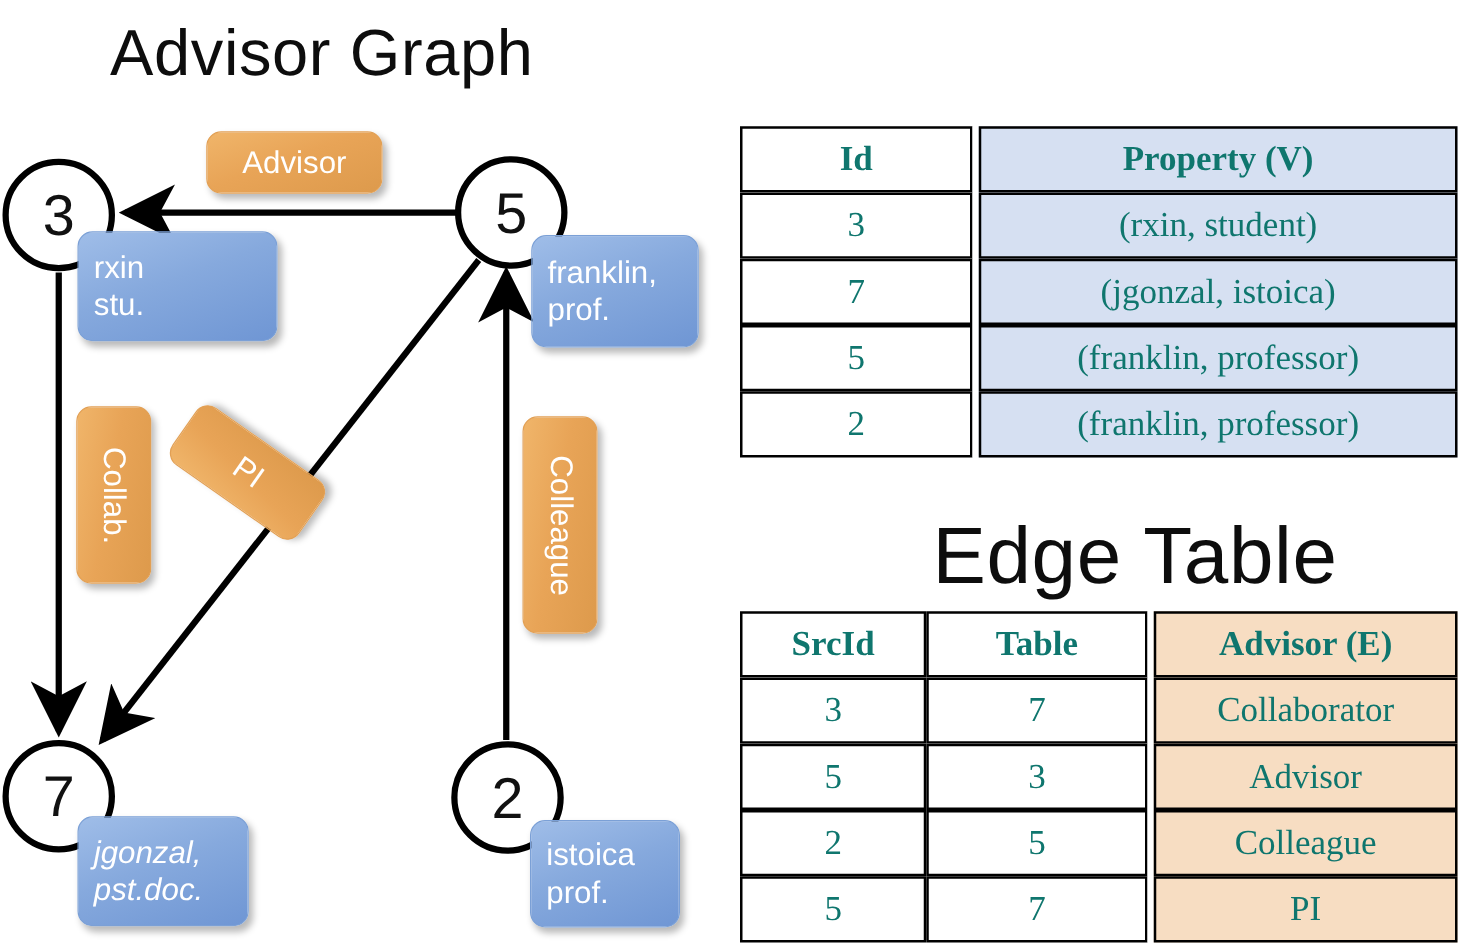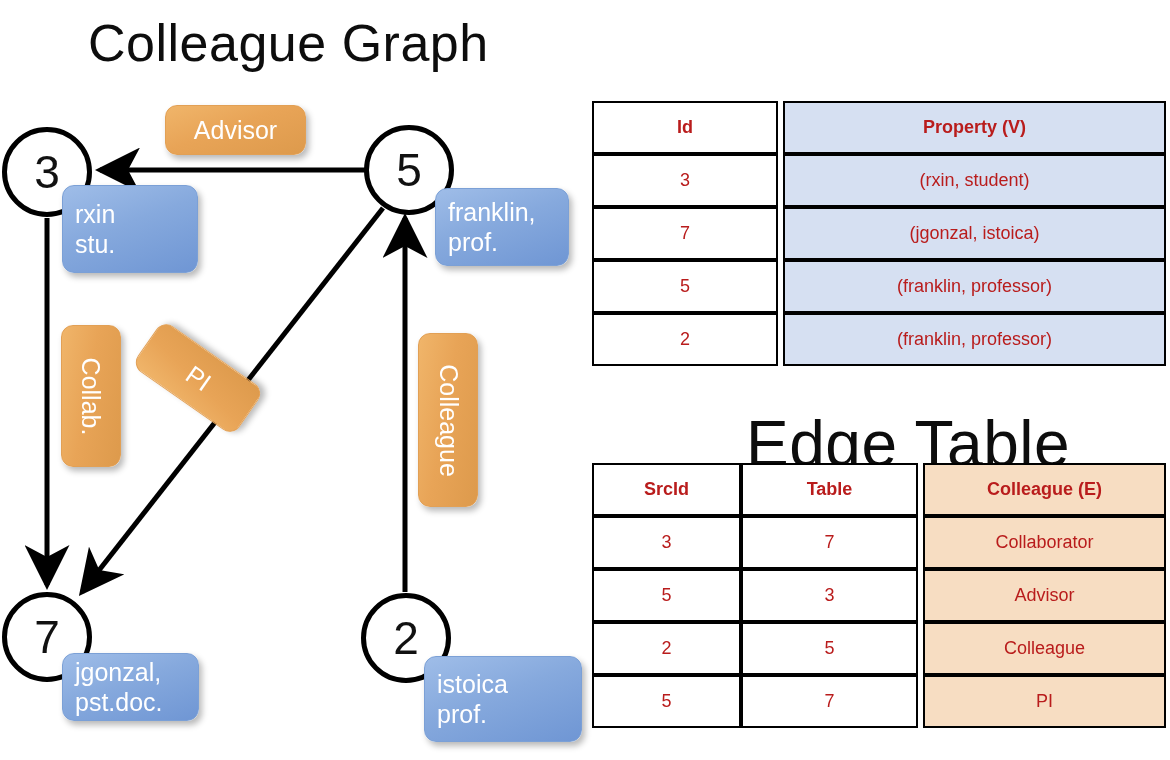--- a/index.html
+++ b/index.html
@@ -114,42 +114,42 @@
   
   .data-table {
     position: absolute;
     border-collapse: separate;
     border-spacing: 0;
     table-layout: fixed;
   }
   .data-table td {
     border: 2px solid #000000;
     text-align: center;
-    font-family: Liberation Sans, sans-serif;
-    font-size: 18px;
-    color: #b91c1c;
+    font-family: Liberation Serif, serif;
+    font-size: 28px;
+    color: #0f766e;
     padding: 0;
     height: 53px;
     background: #ffffff;
     box-sizing: border-box;
   }
   .data-table td.hdr { font-weight: bold; }
   .data-table td.blue-cell { background: #d6e0f2; margin-top: 48px; }
   .data-table td.orange-cell { background: #f7ddc2; }
   .data-table td.gap { border: none; width: 4px; background: #ffffff; }
 
   #vertex-table { left: 592px; top: 101px; }
-  #edge-table   { left: 592px; top: 463px; }
+  #edge-table   { left: 592px; top: 489px; }
 </style>
 </head>
 <body>
 
 <div id="page">
 
-  <div class="title" id="title-property-graph">Colleague Graph</div>
+  <div class="title" id="title-property-graph">Advisor Graph</div>
 
 
   <div class="title" id="title-edge-table">Edge Table</div>
 
   <div id="graph-canvas">
 
     <svg id="graph-svg" viewBox="0 0 585 760">
       <defs>
         <marker id="arrowhead" markerWidth="9" markerHeight="9" refX="8" refY="4.5" orient="auto" markerUnits="strokeWidth">
           <path d="M0,0 L9,4.5 L0,9 L2.4,4.5 Z" fill="#000000"></path>
@@ -171,36 +171,36 @@
     <div class="node-circle" style="left:364px; top:125px; width:90px; height:90px;">
       <span>5</span>
     </div>
     <div class="node-circle" style="left:2px;   top:592px; width:90px; height:90px;">
       <span>7</span>
     </div>
     <div class="node-circle" style="left:361px; top:593px; width:90px; height:90px;">
       <span>2</span>
     </div>
 
-    <div class="prop-box blue" style="left:62px; top:185px; width:136px; height:88px;">
+    <div class="prop-box blue" style="left:62px; top:185px; width:160px; height:88px;">
       <span class="line">rxin</span>
       <span class="line">stu.</span>
     </div>
 
-    <div class="prop-box blue" style="left:435px; top:188px; width:134px; height:78px;">
+    <div class="prop-box blue" style="left:425px; top:188px; width:134px; height:90px;">
       <span class="line">franklin,</span>
       <span class="line">prof.</span>
     </div>
 
-    <div class="prop-box blue" style="left:62px; top:653px; width:137px; height:68px;">
+    <div class="prop-box blue" style="left:62px; top:653px; width:137px; height:88px;font-style:italic;">
       <span class="line">jgonzal,</span>
       <span class="line">pst.doc.</span>
     </div>
 
-    <div class="prop-box blue" style="left:424px; top:656px; width:158px; height:86px;">
+    <div class="prop-box blue" style="left:424px; top:656px; width:120px; height:86px;">
       <span class="line">istoica</span>
       <span class="line">prof.</span>
     </div>
 
     <div class="prop-box orange" style="left:165px; top:105px; width:141px; height:50px;
                 align-items:center; justify-content:center;">
       <span class="line">Advisor</span>
     </div>
 
     <div class="edge-label-v" style="left:61px; top:325px; width:58px; height:140px;">
@@ -256,21 +256,21 @@
       <col style="width:149px;">
       <col style="width:177px;">
       <col style="width:5px;">
       <col style="width:243px;">
     </colgroup>
     <tbody>
       <tr>
         <td class="hdr">SrcId</td>
         <td class="hdr">Table</td>
         <td class="gap"></td>
-        <td class="hdr orange-cell">Colleague (E)</td>
+        <td class="hdr orange-cell">Advisor (E)</td>
       </tr>
       <tr>
         <td>3</td>
         <td>7</td>
         <td class="gap"></td>
         <td class="orange-cell">Collaborator</td>
       </tr>
       <tr>
         <td>5</td>
         <td>3</td>

